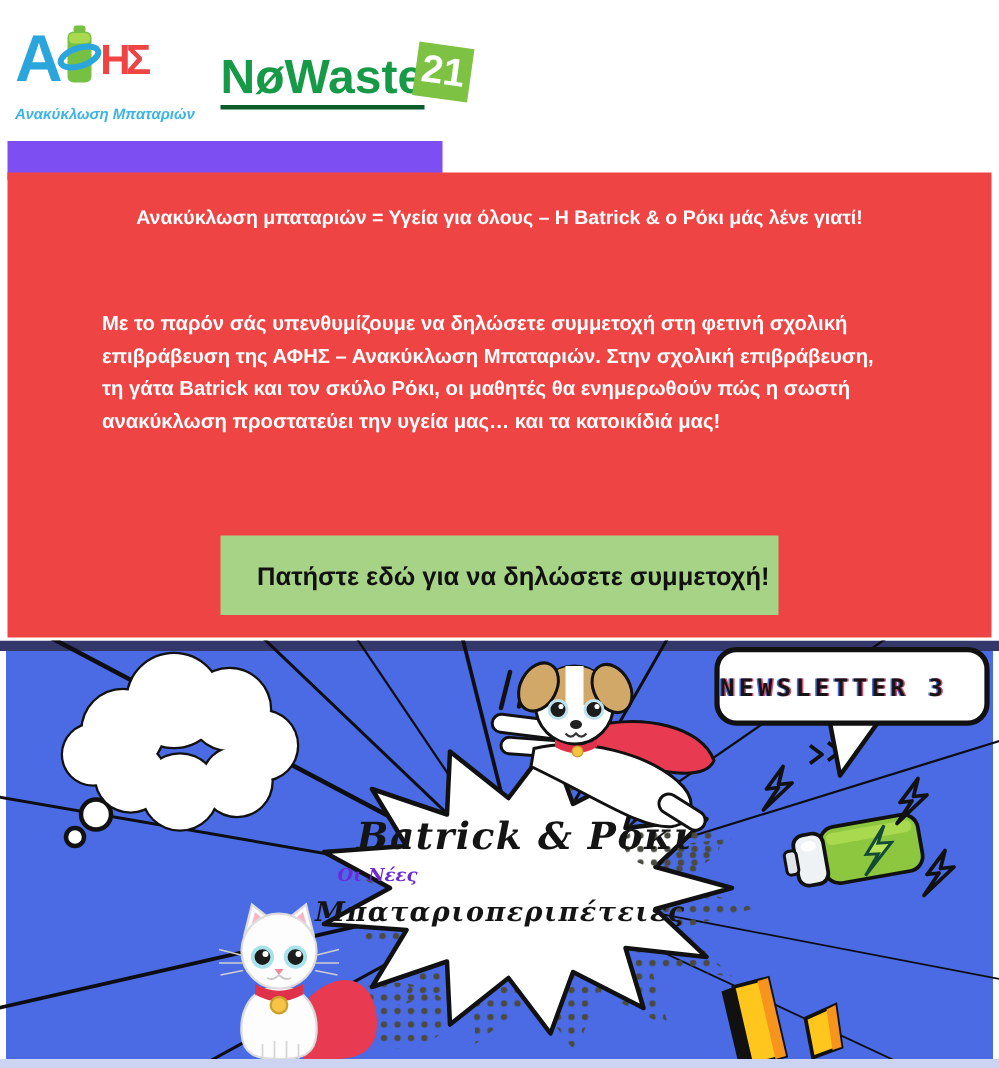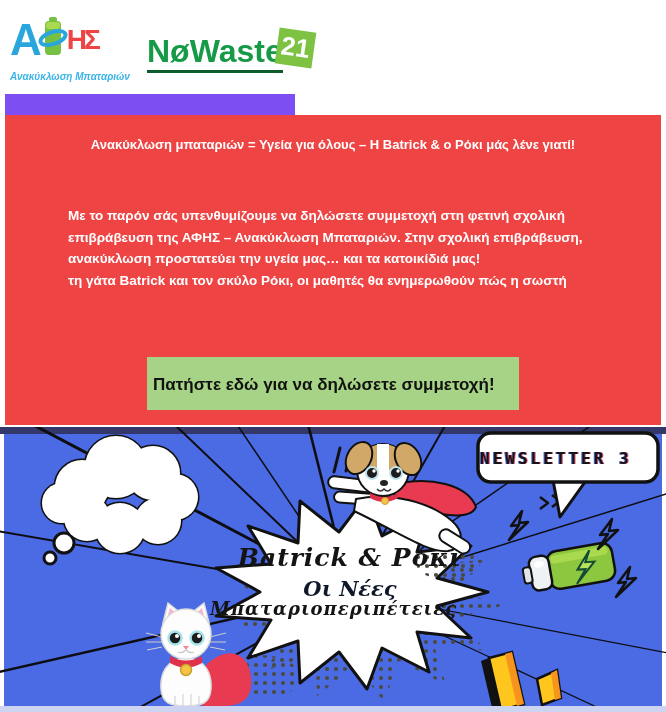--- a/index.html
+++ b/index.html
@@ -22,36 +22,36 @@
   
   .purple-tab{position:absolute;left:5px;top:94px;width:290px;height:26px;background:#7d4ef2;}
   .purple-main{position:absolute;left:5px;top:115px;width:656px;height:310px;background:#ef4444;}
   .headline{position:absolute;left:0;top:22px;width:100%;text-align:center;
             color:#ffffff;font-size:13px;font-weight:bold;}
   .body-text{position:absolute;left:63px;top:90px;width:560px;color:#ffffff;
              font-size:13.5px;font-weight:bold;line-height:21.5px;}
   .cta-button{position:absolute;left:50%;top:242px;transform:translateX(-50%);
               width:372px;height:53px;background:#a6d385;border:none;
               color:#111;font-family:"Liberation Sans",sans-serif;
-              font-size:17px;font-weight:bold;text-align:left;line-height:53px;cursor:pointer;}
+              font-size:17px;font-weight:bold;text-align:right;line-height:53px;cursor:pointer;}
 
   
   .comic{position:absolute;left:0;top:427px;width:666px;height:279px;}
   .comic svg{position:absolute;left:0;top:0;}
   .overlay{position:absolute;pointer-events:none;}
   .comic-badge{left:480px;top:441px;width:160px;height:36px;line-height:36px;text-align:left;
                font-family:"DejaVu Sans Mono",monospace;font-weight:bold;font-size:16px;
                letter-spacing:3px;color:#151515;
                text-shadow:1px 0 0 #d84b6e,-1px 0 0 #4b6ed8;}
   .comic-title{left:225px;top:543px;width:250px;text-align:center;
                font-family:"DejaVu Serif",serif;font-style:italic;font-weight:bold;
                font-size:25px;letter-spacing:1px;color:#141414;}
-  .comic-sub1{left:225px;top:576px;width:250px;text-align:center;
+  .comic-sub1{left:225px;top:576px;width:250px;text-align:left;
               font-family:"DejaVu Serif",serif;font-style:italic;font-weight:bold;
-              font-size:21px;color:#0f172a;}
+              font-size:12px;color:#6d28d9;}
   .comic-sub2{left:210px;top:598px;width:280px;text-align:left;
               font-family:"DejaVu Serif",serif;font-style:italic;font-weight:bold;
               font-size:18px;letter-spacing:1px;color:#141414;}
   .bottom-strip{position:absolute;left:0;top:706px;width:666px;height:6px;background:#cdd4f2;}
 </style>
 </head>
 <body>
 
 <div class="page">
 
@@ -75,22 +75,22 @@
       <span class="nw-name">NøWaste</span><span class="nw-num">21</span>
     </div>
   </div>
 
   <div class="purple-tab"></div>
   <div class="purple-main">
     <div class="headline">Ανακύκλωση μπαταριών = Υγεία για όλους – Η Batrick &amp; ο Ρόκι μάς λένε γιατί!</div>
     <div class="body-text">
       <div>Με το παρόν σάς υπενθυμίζουμε να δηλώσετε συμμετοχή στη φετινή σχολική</div>
       <div>επιβράβευση της ΑΦΗΣ – Ανακύκλωση Μπαταριών. Στην σχολική επιβράβευση,</div>
+      <div>τη γάτα Batrick και τον σκύλο Ρόκι, οι μαθητές θα ενημερωθούν πώς η σωστή</div>
       <div>ανακύκλωση προστατεύει την υγεία μας… και τα κατοικίδιά μας!</div>
-      <div>τη γάτα Batrick και τον σκύλο Ρόκι, οι μαθητές θα ενημερωθούν πώς η σωστή</div>
     </div>
     <button class="cta-button">Πατήστε εδώ για να δηλώσετε συμμετοχή!</button>
   </div>
 
   <div class="comic">
     <svg width="666" height="279" viewBox="0 0 666 279">
       <defs>
         <pattern id="dots" width="9" height="9" patternUnits="userSpaceOnUse">
           <circle cx="4" cy="4" r="2.1" fill="#4a4a40"></circle>
         </pattern>

